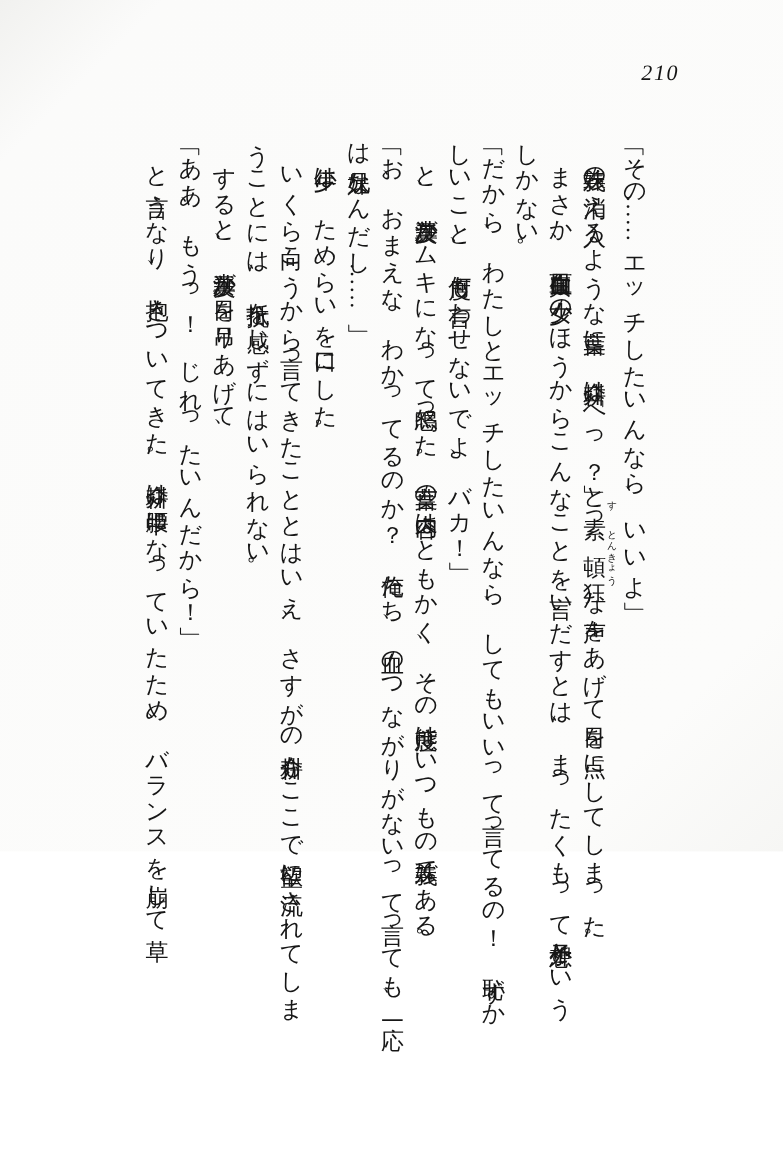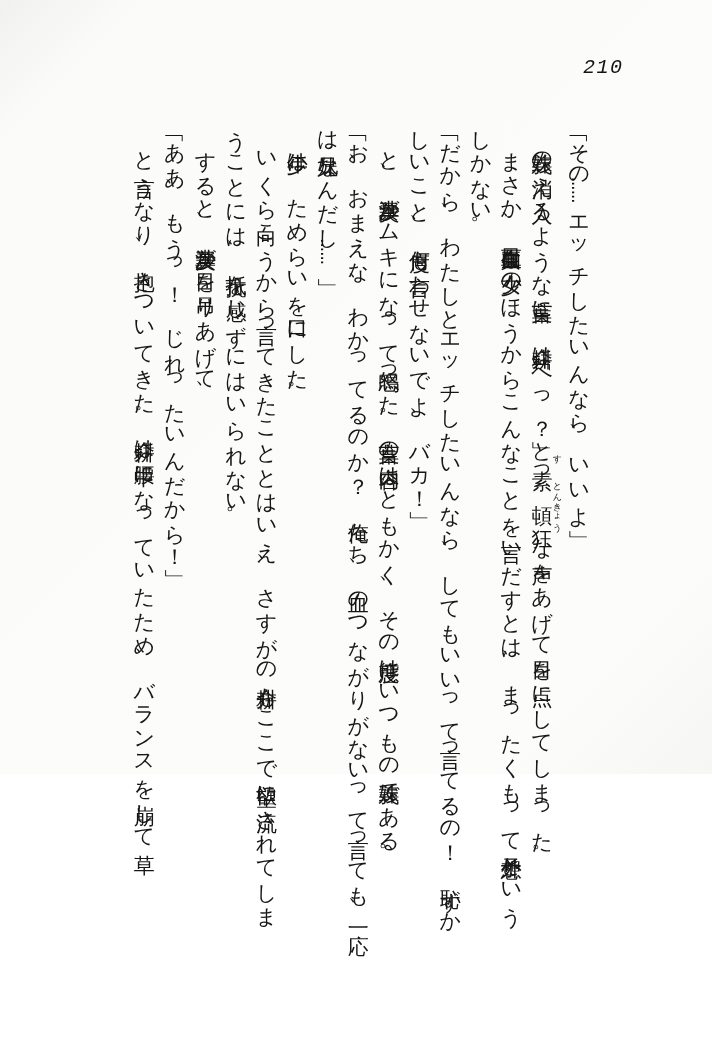--- a/index.html
+++ b/index.html
@@ -11,21 +11,21 @@
     height: 1050px;
     overflow: hidden;
   }
   .page {
     position: relative;
     width: 712px;
     height: 774px;
     
     background:
       linear-gradient(135deg, #f1f1ef 0%, #fbfbfa 10%, #fcfcfb 85%, #f6f6f4 100%);
-    font-family: Liberation Mono, monospace;
+    font-family: Liberation Serif, serif;
     color: #1b1b1b;
   }
   .page-number {
     position: absolute;
     top: 56px;
     left: 583px;
     font-size: 20px;
     font-style: italic;
     letter-spacing: 1.5px;
     color: #141414;

